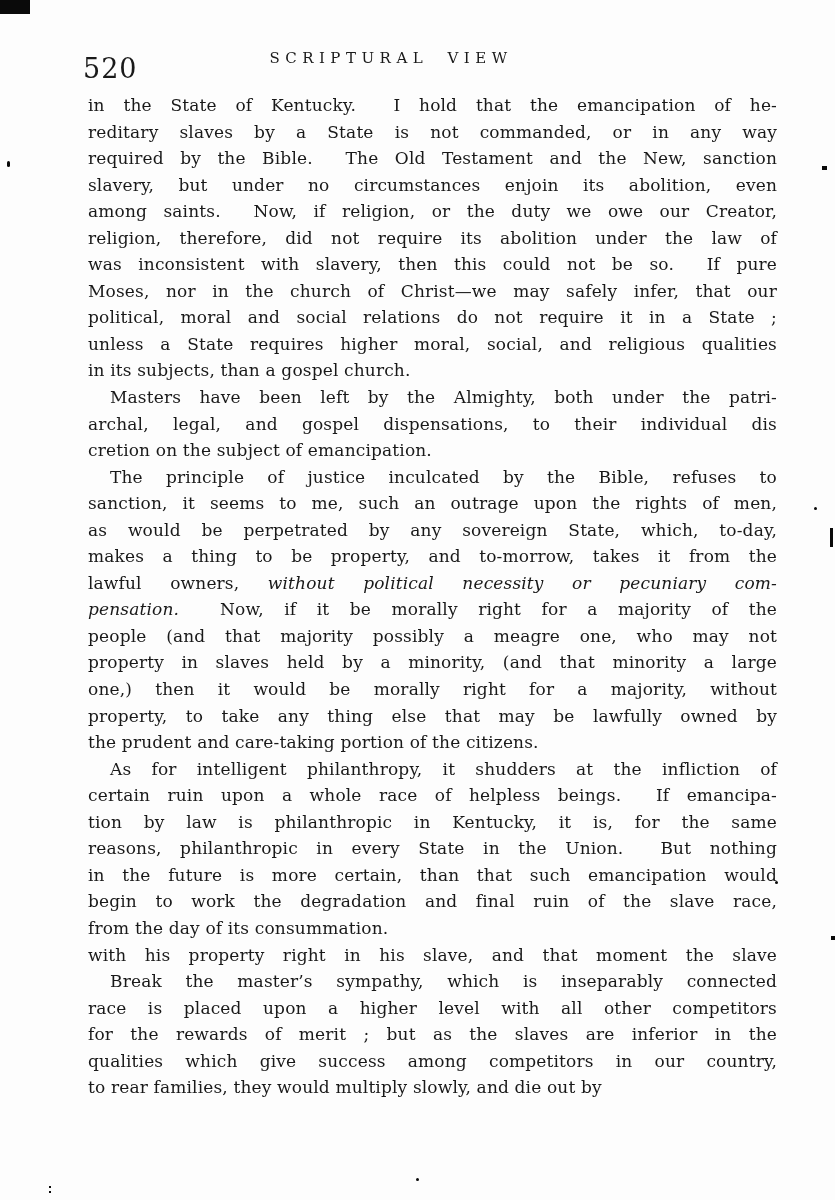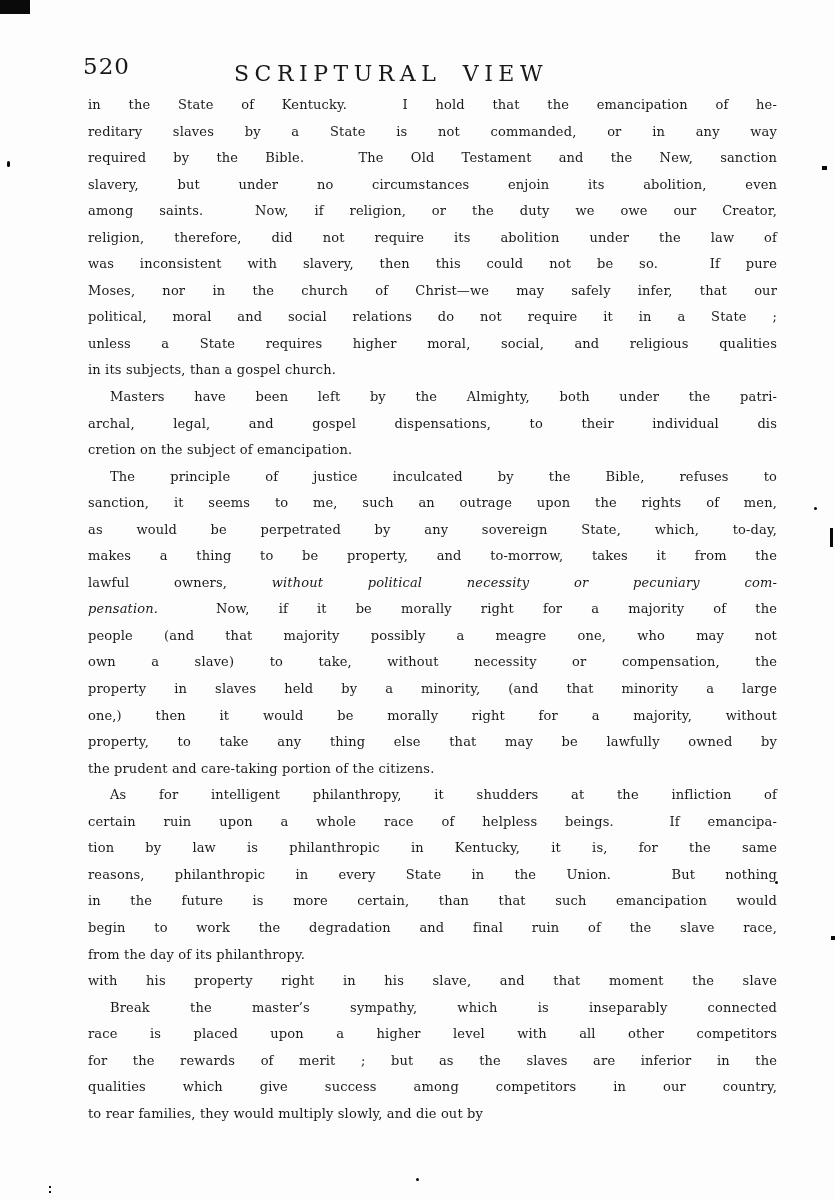--- a/index.html
+++ b/index.html
@@ -9,35 +9,35 @@
     position: relative;
     overflow: hidden;
     font-family: "DejaVu Serif", "Liberation Serif", serif;
     color: #191919;
   }
   .sheet { position: absolute; inset: 0; }
 
   
   .page-number {
     position: absolute; left: 83px; top: 53px;
-    font-size: 23px; letter-spacing: 1px;
+    font-size: 27px; letter-spacing: 1px;
   }
   .running-head {
-    position: absolute; left: 391px; top: 61px;
+    position: absolute; left: 391px; top: 49px;
     transform: translateX(-50%);
-    font-size: 22px; letter-spacing: 5.5px; word-spacing: 9px;
+    font-size: 15px; letter-spacing: 5.5px; word-spacing: 9px;
     white-space: nowrap;
   }
 
   
   .page-body {
     position: absolute; left: 88px; top: 92px; width: 689px;
   }
   .line {
-    font-size: 13px;
+    font-size: 17px;
     line-height: 26.55px;
     text-align: justify;
     text-align-last: justify;
     letter-spacing: 0.15px;
   }
   .line.para-end { text-align-last: left; }
   .line.indent { text-indent: 22px; }
   .italic { font-style: italic; }
 
   
@@ -77,32 +77,31 @@
       <div class="line indent"><span>Masters have been left by the Almighty, both under the patri-</span></div>
       <div class="line"><span>archal, legal, and gospel dispensations, to their individual dis</span></div>
       <div class="line para-end"><span>cretion on the subject of emancipation.</span></div>
       <div class="line indent"><span>The principle of justice inculcated by the Bible, refuses to</span></div>
       <div class="line"><span>sanction, it seems to me, such an outrage upon the rights of men,</span></div>
       <div class="line"><span>as would be perpetrated by any sovereign State, which, to-day,</span></div>
       <div class="line"><span>makes a thing to be property, and to-morrow, takes it from the</span></div>
       <div class="line"><span>lawful owners, </span><span class="italic">without political necessity or pecuniary com-</span></div>
       <div class="line"><span class="italic">pensation.</span><span>&nbsp; Now, if it be morally right for a majority of the</span></div>
       <div class="line"><span>people (and that majority possibly a meagre one, who may not</span></div>
-      <div class="line"><span>own a slave) to take, without necessity or compensation, the</span></div>
       <div class="line"><span>property in slaves held by a minority, (and that minority a large</span></div>
       <div class="line"><span>one,) then it would be morally right for a majority, without</span></div>
       <div class="line"><span>property, to take any thing else that may be lawfully owned by</span></div>
       <div class="line para-end"><span>the prudent and care-taking portion of the citizens.</span></div>
       <div class="line indent"><span>As for intelligent philanthropy, it shudders at the infliction of</span></div>
       <div class="line"><span>certain ruin upon a whole race of helpless beings.&nbsp; If emancipa-</span></div>
       <div class="line"><span>tion by law is philanthropic in Kentucky, it is, for the same</span></div>
       <div class="line"><span>reasons, philanthropic in every State in the Union.&nbsp; But nothing</span></div>
       <div class="line"><span>in the future is more certain, than that such emancipation would</span></div>
       <div class="line"><span>begin to work the degradation and final ruin of the slave race,</span></div>
-      <div class="line para-end"><span>from the day of its philanthropy.</span></div>
+      <div class="line para-end"><span>from the day of its consummation.</span></div>
       <div class="line"><span>with his property right in his slave, and that moment the slave</span></div>
       <div class="line indent"><span>Break the master’s sympathy, which is inseparably connected</span></div>
       <div class="line"><span>race is placed upon a higher level with all other competitors</span></div>
       <div class="line"><span>for the rewards of merit&nbsp;; but as the slaves are inferior in the</span></div>
       <div class="line"><span>qualities which give success among competitors in our country,</span></div>
       <div class="line para-end"><span>to rear families, they would multiply slowly, and die out by</span></div>
     </div>
 
   <div class="artifact corner-blotch"></div>
   <div class="artifact left-comma"></div>

